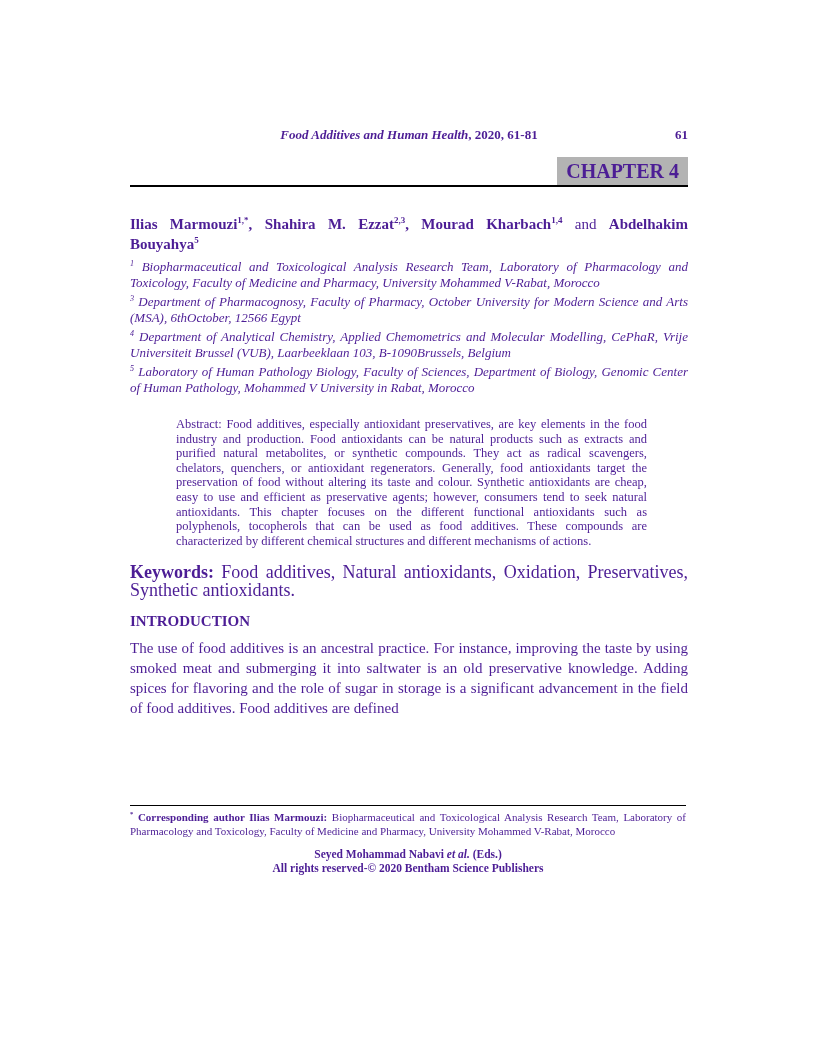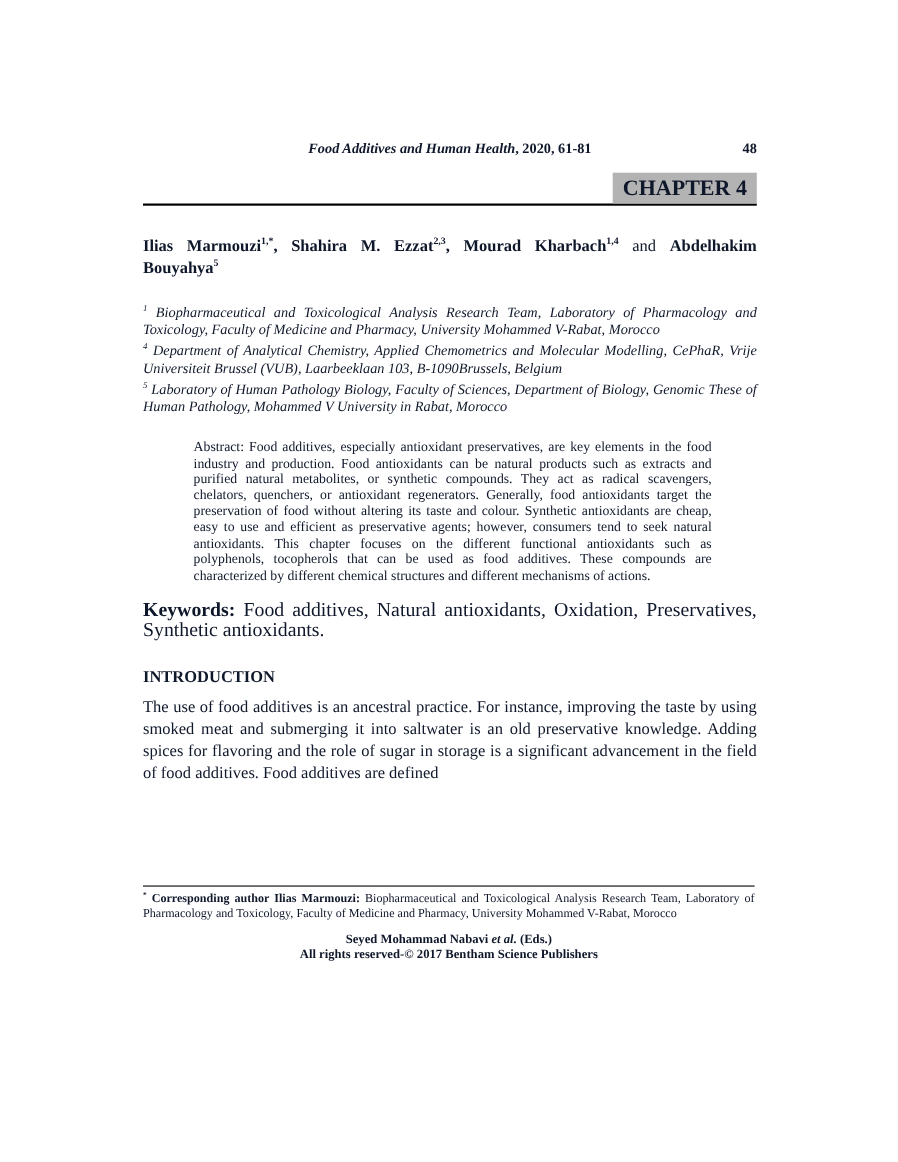--- a/index.html
+++ b/index.html
@@ -5,21 +5,21 @@
   html, body {
     margin: 0;
     padding: 0;
     background: #ffffff;
   }
   .page {
     position: relative;
     width: 816px;
     height: 1056px;
     background: #ffffff;
-    color: #0f172a;
+    color: #4c1d95;
     font-family: "Liberation Serif", "DejaVu Serif", serif;
     overflow: hidden;
   }
   .content {
     position: absolute;
     left: 130px;
     top: 0;
     width: 558px;
   }
   
@@ -69,21 +69,21 @@
     line-height: 19.5px;
     text-align: justify;
   }
   .authors .and { font-weight: normal; }
   sup.s {
     font-size: 0.60em;
     line-height: 0;
     vertical-align: super;
   }
   
-  .affiliations { margin-top: 22px; }
+  .affiliations { margin-top: 5px; }
   .affiliation {
     margin: 0 0 4px 0;
     font-size: 13px;
     font-style: italic;
     line-height: 15.5px;
     text-align: justify;
   }
   .affiliation sup.s { font-size: 0.62em; }
   
   .abstract {
@@ -96,21 +96,21 @@
   
   .keywords {
     margin-top: 15px;
     font-size: 18px;
     line-height: 18px;
     text-align: justify;
   }
   .keywords .lbl { font-weight: bold; }
   
   .section-heading {
-    margin-top: 26px;
+    margin-top: 13px;
     font-size: 15px;
     font-weight: bold;
     line-height: 18px;
   }
   .body-paragraph {
     margin-top: 8px;
     font-size: 15px;
     line-height: 20px;
     text-align: justify;
   }
@@ -142,36 +142,37 @@
   .page-footer .etal { font-style: italic; }
 </style>
 </head>
 <body>
 
 <div class="page">
   <div class="content">
 
     <div class="running-header">
       <span class="journal">Food Additives and Human Health</span><span>, 2020, 61-81</span>
-      <span class="pageno">48</span>
+      <span class="pageno">61</span>
     </div>
 
     <div class="badge-row">
       <span class="chapter-badge">CHAPTER 4</span>
     </div>
 
 
     <div class="authors">
       <span>Ilias Marmouzi</span><sup class="s">1,*</sup><span>, </span><span>Shahira M. Ezzat</span><sup class="s">2,3</sup><span>, </span><span>Mourad Kharbach</span><sup class="s">1,4</sup><span class="and"> and </span><span>Abdelhakim Bouyahya</span><sup class="s">5</sup>
     </div>
 
     <div class="affiliations">
       <p class="affiliation"><sup class="s">1</sup><span> Biopharmaceutical and Toxicological Analysis Research Team, Laboratory of Pharmacology and Toxicology, Faculty of Medicine and Pharmacy, University Mohammed V-Rabat, Morocco</span></p>
+      <p class="affiliation"><sup class="s">3</sup><span> Department of Pharmacognosy, Faculty of Pharmacy, October University for Modern Science and Arts (MSA), 6thOctober, 12566 Egypt</span></p>
       <p class="affiliation"><sup class="s">4</sup><span> Department of Analytical Chemistry, Applied Chemometrics and Molecular Modelling, CePhaR, Vrije Universiteit Brussel (VUB), Laarbeeklaan 103, B-1090Brussels, Belgium</span></p>
-      <p class="affiliation"><sup class="s">5</sup><span> Laboratory of Human Pathology Biology, Faculty of Sciences, Department of Biology, Genomic These of Human Pathology, Mohammed V University in Rabat, Morocco</span></p>
+      <p class="affiliation"><sup class="s">5</sup><span> Laboratory of Human Pathology Biology, Faculty of Sciences, Department of Biology, Genomic Center of Human Pathology, Mohammed V University in Rabat, Morocco</span></p>
     </div>
 
     <div class="abstract">
       <span class="lbl">Abstract:</span><span> Food additives, especially antioxidant preservatives, are key elements in the food industry and production. Food antioxidants can be natural products such as extracts and purified natural metabolites, or synthetic compounds. They act as radical scavengers, chelators, quenchers, or antioxidant regenerators. Generally, food antioxidants target the preservation of food without altering its taste and colour. Synthetic antioxidants are cheap, easy to use and efficient as preservative agents; however, consumers tend to seek natural antioxidants. This chapter focuses on the different functional antioxidants such as polyphenols, tocopherols that can be used as food additives. These compounds are characterized by different chemical structures and different mechanisms of actions.</span>
     </div>
 
     <div class="keywords">
       <span class="lbl">Keywords:</span><span> Food additives, Natural antioxidants, Oxidation, Preservatives, Synthetic antioxidants.</span>
     </div>
 
@@ -180,15 +181,15 @@
     <div class="body-paragraph">The use of food additives is an ancestral practice. For instance, improving the taste by using smoked meat and submerging it into saltwater is an old preservative knowledge. Adding spices for flavoring and the role of sugar in storage is a significant advancement in the field of food additives. Food additives are defined</div>
 
   </div>
 
   <div class="footnote">
     <sup class="s">*</sup><span class="lbl"> Corresponding author Ilias Marmouzi:</span><span> Biopharmaceutical and Toxicological Analysis Research Team, Laboratory of Pharmacology and Toxicology, Faculty of Medicine and Pharmacy, University Mohammed V-Rabat, Morocco</span>
   </div>
 
   <div class="page-footer">
     <div><span>Seyed Mohammad Nabavi </span><span class="etal">et al.</span><span> (Eds.)</span></div>
-    <div>All rights reserved-© 2017 Bentham Science Publishers</div>
+    <div>All rights reserved-© 2020 Bentham Science Publishers</div>
   </div>
 </div>
 
 </body></html>

